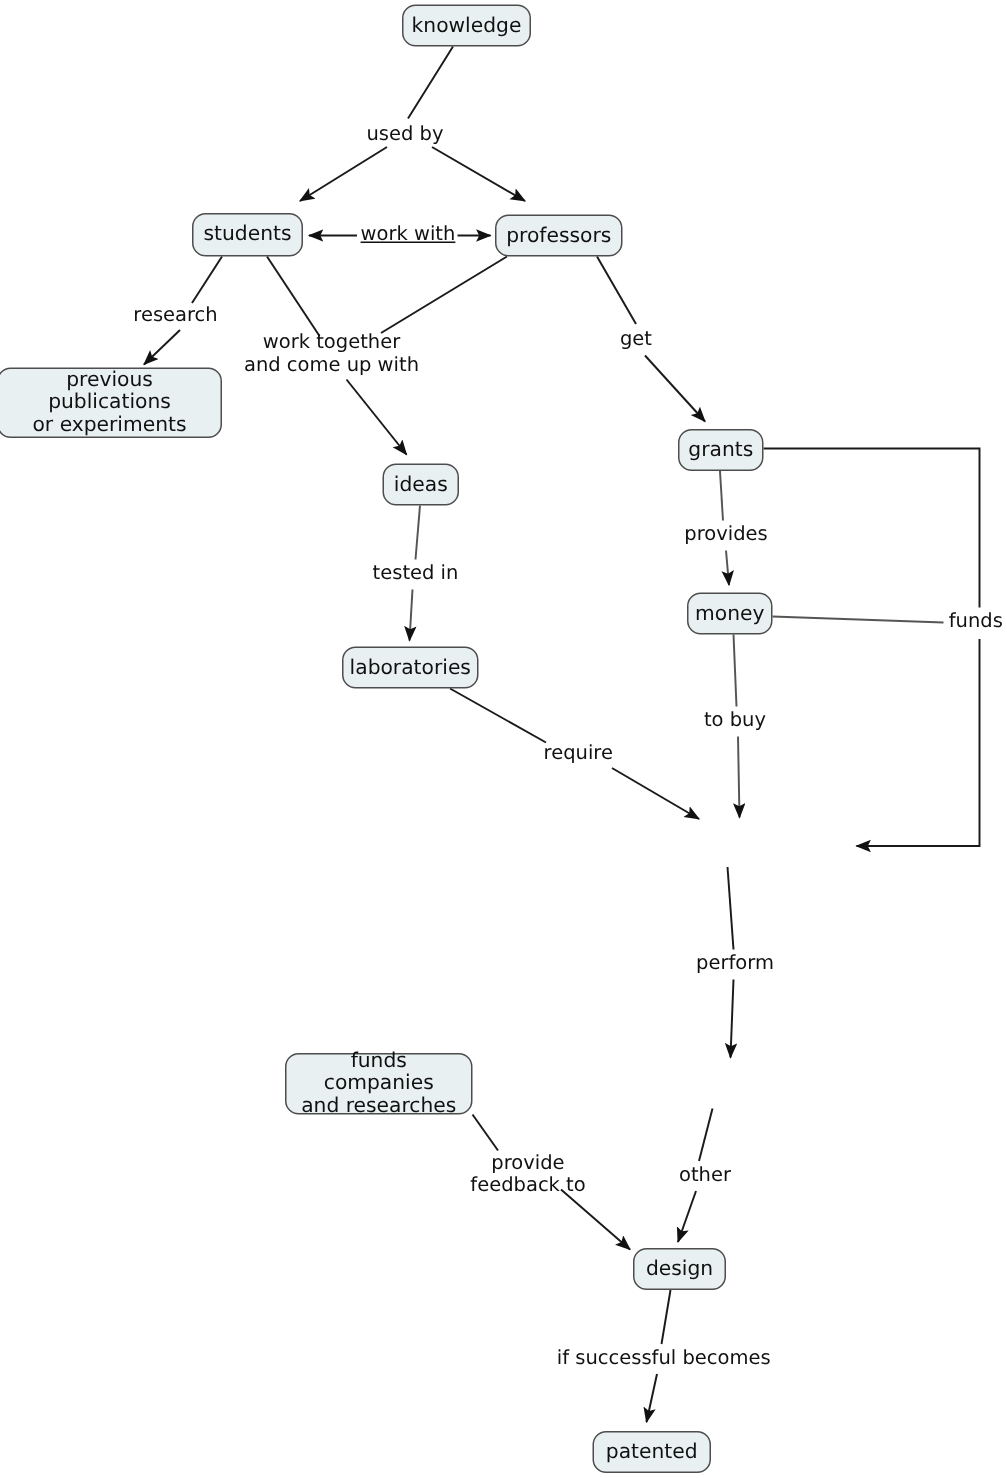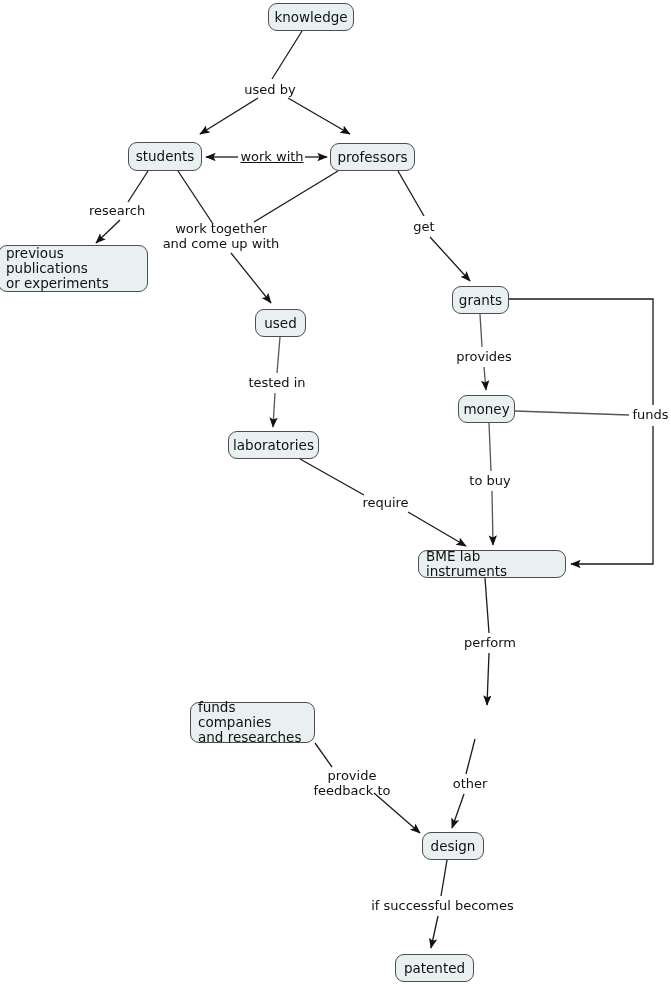--- a/index.html
+++ b/index.html
@@ -35,20 +35,21 @@
   }
   .node {
     position: absolute;
     box-sizing: border-box;
     background: #e9f0f2;
     border: 1.4px solid #4d4d4d;
     border-radius: 9px;
     color: #111111;
     font-size: 13.5px;
     line-height: 15px;
+    text-align: center;
     display: flex;
     align-items: center;
     justify-content: center;
     white-space: pre-line;
     padding: 0 7px;
   }
   .label {
     position: absolute;
     color: #111111;
     font-size: 13px;
@@ -132,38 +133,35 @@
   <div class="node" style="left:330px;top:143px;width:85px;height:28px;">
     <span>professors</span>
   </div>
 
   <div class="node" style="left:-2px;top:245px;width:150px;height:47px;">
     <span>previous publications
 or experiments</span>
   </div>
 
   <div class="node" style="left:255px;top:309px;width:51px;height:28px;">
-    <span>used</span>
+    <span>ideas</span>
   </div>
 
   <div class="node" style="left:452px;top:286px;width:57px;height:28px;">
     <span>grants</span>
   </div>
 
   <div class="node" style="left:458px;top:395px;width:57px;height:28px;">
     <span>money</span>
   </div>
 
   <div class="node" style="left:228px;top:431px;width:91px;height:28px;">
     <span>laboratories</span>
   </div>
 
-  <div class="node" style="left:418px;top:550px;width:148px;height:28px;">
-    <span>BME lab instruments</span>
-  </div>
 
   <div class="node" style="left:190px;top:702px;width:125px;height:41px;">
     <span>funds companies
 and researches</span>
   </div>
 
 
   <div class="node" style="left:422px;top:832px;width:62px;height:28px;">
     <span>design</span>
   </div>

